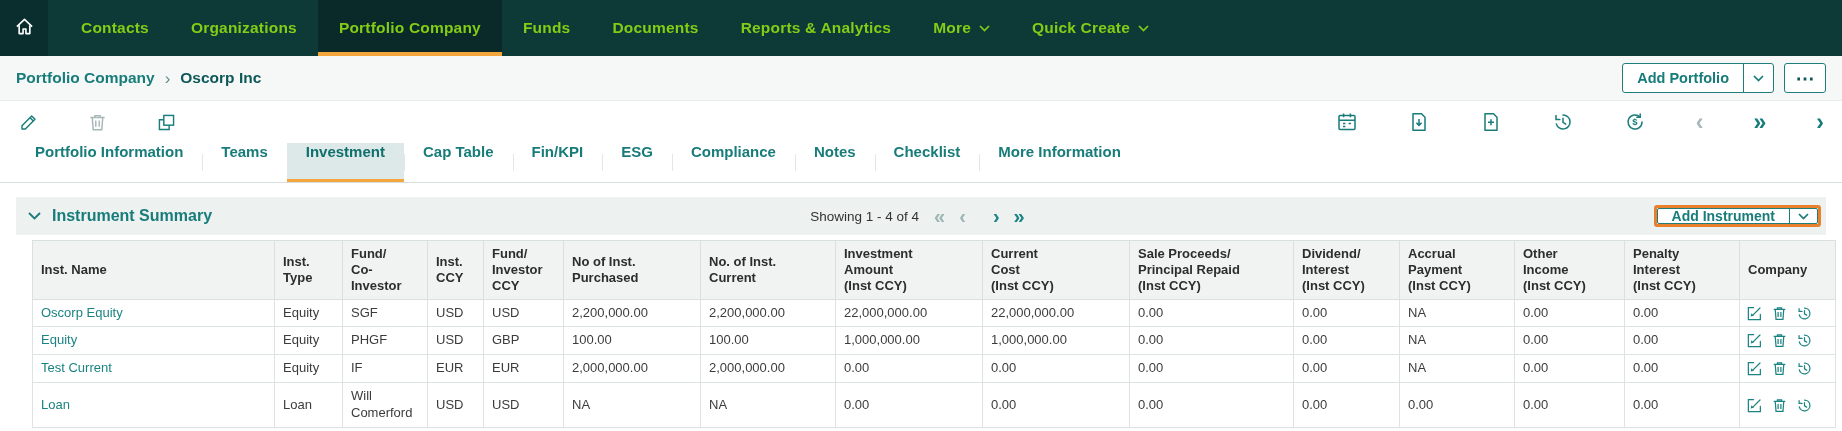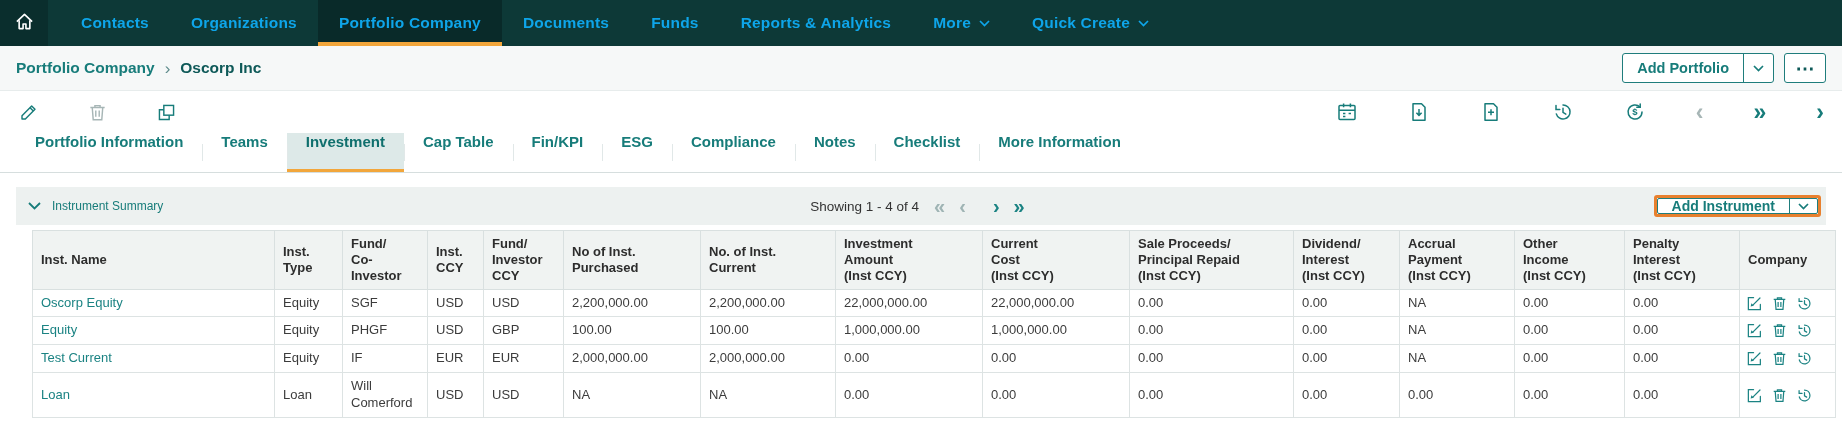--- a/index.html
+++ b/index.html
@@ -7,21 +7,21 @@
     --highlight-orange:#e8802e; --teal:#177c7a; --teal-dark:#0e5958;
     --link-teal:#1b8383; --section-bg:#edf1f0; --table-header-bg:#f0f3f2;
     --grid-border:#d9e0e0; --disabled-gray:#9fb4b4; --text-dark:#333333;
   }
   *{box-sizing:border-box;margin:0;padding:0}
   html,body{width:1842px;height:431px;overflow:hidden;background:#fff;
     font-family:"Liberation Sans",sans-serif;color:var(--text-dark)}
   .page{width:1842px;height:431px;position:relative;background:#fff}
 
   
-  .topnav{display:flex;align-items:stretch;height:46px;background:var(--nav-bg);color:#0ea5e9}
+  .topnav{display:flex;align-items:stretch;height:56px;background:var(--nav-bg);color:#84cc16}
   .home-btn{width:48px;display:flex;align-items:center;justify-content:center;background:#0a2e2d;color:#fff;cursor:pointer}
   .nav-items{display:flex;align-items:stretch;margin-left:12px}
   .nav-item{position:relative;display:flex;align-items:center;gap:8px;padding:0 21px;
     font-size:15.5px;font-weight:600;letter-spacing:.2px;cursor:pointer;white-space:nowrap}
   .nav-item .caret{display:none}
   .nav-item.dropdown .caret{display:block}
   .nav-item.active{background:var(--nav-active-bg)}
   .nav-item.active::after{content:"";position:absolute;left:0;right:0;bottom:0;height:4px;background:var(--accent-orange)}
 
   
@@ -50,21 +50,21 @@
   .tabbar{display:flex;align-items:stretch;height:40px;background:#fff;border-bottom:1px solid #d6dede;padding:0 16px}
   .tab{position:relative;display:flex;padding:0 19px;font-size:15px;font-weight:600;color:var(--teal);cursor:pointer;white-space:nowrap}
   .tab + .tab::before{content:"";position:absolute;left:0;top:11px;bottom:11px;width:1px;background:#e1e8e8}
   .tab.active{background:#dde9e8;color:#0f6f6d}
   .tab.active::after{content:"";position:absolute;left:0;right:0;bottom:0;height:3px;background:var(--accent-orange)}
 
   
   .content{padding:14px 16px 0}
   .section-bar{position:relative;display:flex;align-items:center;height:38px;background:var(--section-bg);padding:0 5px 0 12px}
   .sec-left{display:flex;align-items:center;gap:11px;color:var(--teal);cursor:pointer;z-index:2}
-  .sec-title{font-size:12px;font-weight:400;color:var(--teal)}
+  .sec-title{font-size:16px;font-weight:700;color:var(--teal)}
   .sec-center{position:absolute;left:0;right:0;top:0;bottom:0;display:flex;align-items:center;justify-content:center;z-index:1}
   .showing{font-size:13.5px;color:#333;margin-right:8px}
   .pg{font-size:20px;line-height:1;color:var(--link-teal);cursor:pointer;margin:0 7px;font-weight:600}
   .pg.dim{color:var(--disabled-gray)}
   .pg.gap{margin-left:20px}
   .add-frame{margin-left:auto;border:3px solid var(--highlight-orange);border-radius:3px;z-index:2;background:var(--section-bg)}
   .add-frame .split-btn{height:16px;border-radius:2px}
   .add-frame .split-label{font-size:14px}
   .add-frame .split-caret{width:28px}
 
@@ -106,26 +106,26 @@
           <span class="nav-label">Organizations</span>
 
         </div>
 
         <div class="nav-item active">
           <span class="nav-label">Portfolio Company</span>
 
         </div>
 
         <div class="nav-item">
+          <span class="nav-label">Funds</span>
+
+        </div>
+
+        <div class="nav-item">
           <span class="nav-label">Documents</span>
-
-        </div>
-
-        <div class="nav-item">
-          <span class="nav-label">Funds</span>
 
         </div>
 
         <div class="nav-item">
           <span class="nav-label">Reports &amp; Analytics</span>
 
         </div>
 
         <div class="nav-item dropdown">
           <span class="nav-label">More</span>

